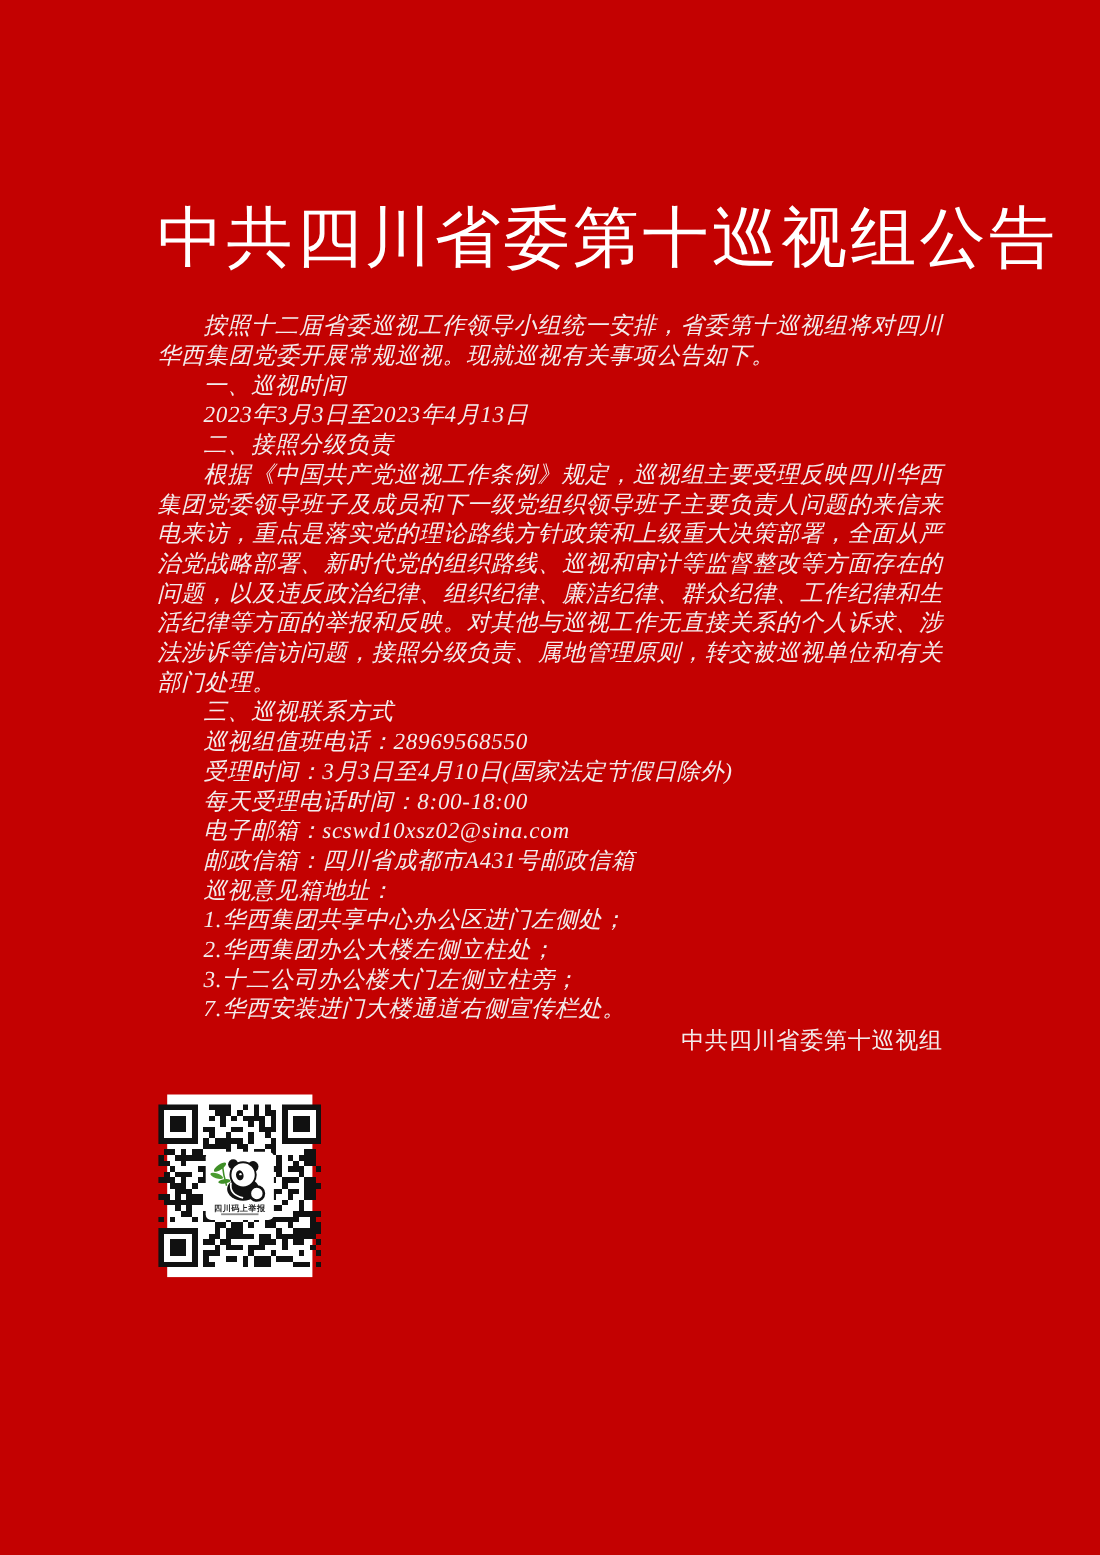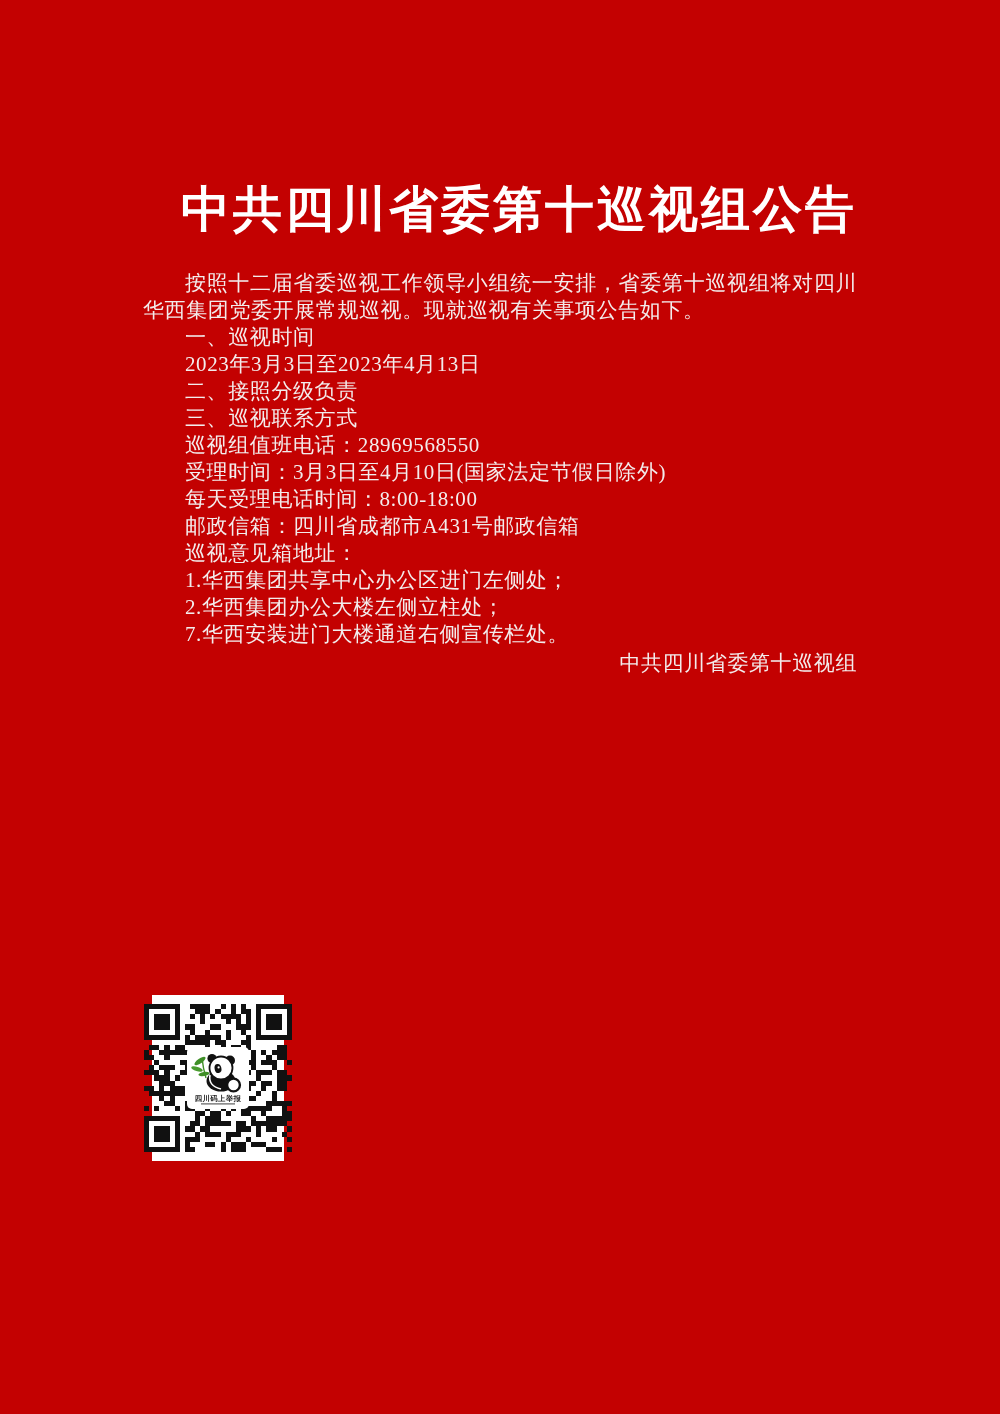--- a/index.html
+++ b/index.html
@@ -24,38 +24,39 @@
     overflow:hidden;
   }
   .doc{
     position:absolute;
     left:143px;top:0;
     width:714px;
   }
   .notice-title{
     margin:181px 0 0 0;
     font-family:"Liberation Sans","DejaVu Sans",sans-serif;
-    font-weight:bold;
-    font-size:49px;
+    font-weight:normal;
+    font-size:60px;
     line-height:1.15;
     letter-spacing:3px;
     color:var(--title);
     text-align:right;
     white-space:nowrap;
   }
   .body-text{
     margin-top:33px;
     font-size:21px;
     line-height:27px;
     letter-spacing:0.6px;
     color:var(--text);
   }
   .body-text p{
     margin:0;
     text-indent:2em;
+    font-style:italic;
   }
   p.justify{text-align:justify;text-justify:inter-character;}
   .signature{
     margin-top:0;
     text-align:right;
     font-size:21px;
     line-height:30px;
     letter-spacing:0.6px;
     color:var(--text);
   }
@@ -86,28 +87,31 @@
 <div class="page">
   <div class="doc">
 
     <h1 class="notice-title">中共四川省委第十巡视组公告</h1>
 
     <div class="body-text">
       <p class="justify">按照十二届省委巡视工作领导小组统一安排，省委第十巡视组将对四川华西集团党委开展常规巡视。现就巡视有关事项公告如下。</p>
       <p>一、巡视时间</p>
       <p>2023年3月3日至2023年4月13日</p>
       <p>二、接照分级负责</p>
+      <p class="justify">根据《中国共产党巡视工作条例》规定，巡视组主要受理反映四川华西集团党委领导班子及成员和下一级党组织领导班子主要负责人问题的来信来电来访，重点是落实党的理论路线方针政策和上级重大决策部署，全面从严治党战略部署、新时代党的组织路线、巡视和审计等监督整改等方面存在的问题，以及违反政治纪律、组织纪律、廉洁纪律、群众纪律、工作纪律和生活纪律等方面的举报和反映。对其他与巡视工作无直接关系的个人诉求、涉法涉诉等信访问题，接照分级负责、属地管理原则，转交被巡视单位和有关部门处理。</p>
       <p>三、巡视联系方式</p>
       <p>巡视组值班电话：28969568550</p>
       <p>受理时间：3月3日至4月10日(国家法定节假日除外)</p>
       <p>每天受理电话时间：8:00-18:00</p>
+      <p>电子邮箱：scswd10xsz02@sina.com</p>
       <p>邮政信箱：四川省成都市A431号邮政信箱</p>
       <p>巡视意见箱地址：</p>
       <p>1.华西集团共享中心办公区进门左侧处；</p>
       <p>2.华西集团办公大楼左侧立柱处；</p>
+      <p>3.十二公司办公楼大门左侧立柱旁；</p>
       <p>7.华西安装进门大楼通道右侧宣传栏处。</p>
     </div>
 
     <div class="signature">
       <div>中共四川省委第十巡视组</div>
     </div>
 
   </div>
 
   <div class="qr-wrap">

